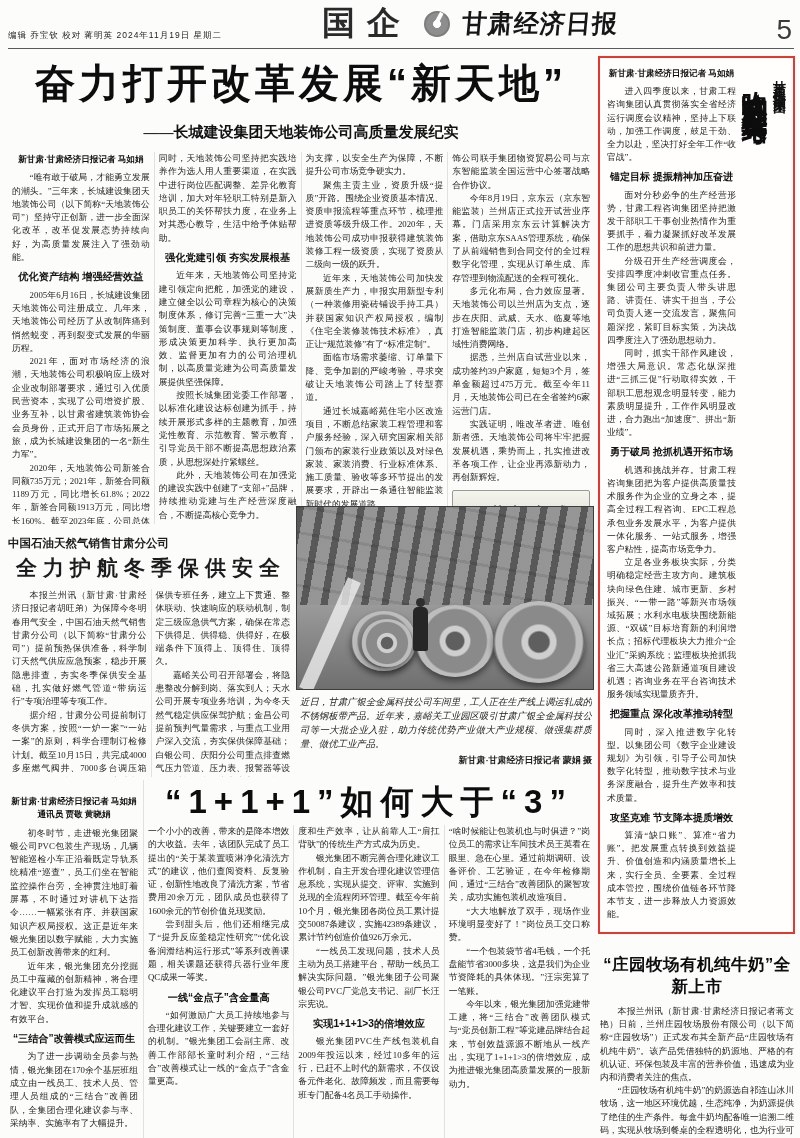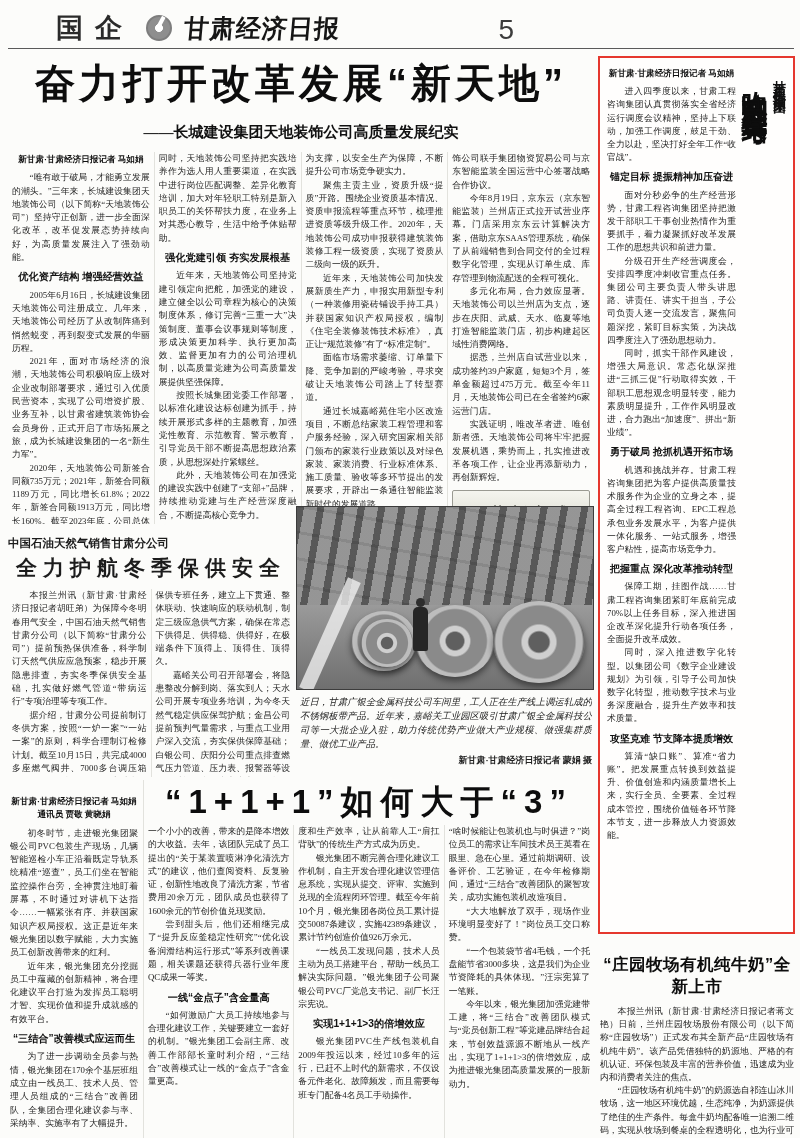--- a/index.html
+++ b/index.html
@@ -9,21 +9,21 @@
     width:800px; height:1138px; overflow:hidden; position:relative;
     background:var(--paper_bg,#fcfcfa); color:var(--ink,#1c1c1c);
     font-family:"Liberation Serif", serif;
   }
   .page { position:relative; width:800px; height:1138px; }
 
   
   .topbar { position:absolute; left:8px; right:6px; top:10px; height:36px; display:flex; align-items:flex-end; }
   .edition { flex:1; font-size:8.5px; color:#222; letter-spacing:1px; padding-bottom:4px; font-family:"Liberation Sans",sans-serif; }
   .mast { display:flex; align-items:center; gap:12px; margin-right:56px; }
-  .seclabel { font-size:27px; font-weight:700; letter-spacing:12px; color:#2a2a2a;margin-left:48px; }
+  .seclabel { font-size:33px; font-weight:700; letter-spacing:12px; color:#2a2a2a;margin-left:48px; }
   .logo { width:26px; height:26px; border-radius:50%; border:2px solid #7d7d7d; position:relative; background:radial-gradient(circle at 50% 50%, #fff 0 24%, #8e8e8e 26% 100%); flex:none; }
   .logo::after { content:""; position:absolute; left:11px; top:-1px; width:4px; height:12px; background:#fff; transform:rotate(28deg); }
   .mastname { font-size:25px; font-weight:900; transform:skewX(-5deg); letter-spacing:1px; color:#161616; }
   .pagenum { width:120px; text-align:right; font-size:28px; color:#3c3c3c; font-family:"Liberation Sans",sans-serif; padding-right:2px; }
   .rule { position:absolute; left:8px; right:6px; top:48px; border-top:1.5px solid #5a5a5a; }
 
   
   .cols { display:flex; }
   .col { flex:1; min-width:0; padding:0 4px; font-size:8.8px; line-height:13.3px; text-align:justify; color:#242424; overflow:hidden; }
   .col + .col { border-left:1px solid #e2e2dd; }
@@ -91,20 +91,21 @@
   .art-milk { position:absolute; left:600px; top:948px; width:194px; height:190px; overflow:hidden; }
   .art-milk h3 { margin:6px 0 7px; text-align:center; font-size:16.5px; font-weight:900; letter-spacing:0.5px; color:#0d0d0d; font-family:"Liberation Sans",sans-serif; }
   .milk-body { font-size:8.8px; line-height:13.2px; text-align:justify; color:#242424; }
 </style>
 </head>
 <body>
 
 <div class="page">
 
   <header class="topbar">
+    <div class="edition">编辑 乔宝钦 校对 蒋明英 2024年11月19日 星期二</div>
     <div class="mast">
       <span class="seclabel">国企</span>
       <span class="logo"></span>
       <span class="mastname">甘肃经济日报</span>
     </div>
     <div class="pagenum">5</div>
   </header>
   <div class="rule"></div>
 
   <section class="art-main">
@@ -182,22 +183,22 @@
   <aside class="sidebar">
     <div class="sb-content">
         <p class="blk-by">新甘肃·甘肃经济日报记者 马如娟</p>
         <p class="blk-p">进入四季度以来，甘肃工程咨询集团认真贯彻落实全省经济运行调度会议精神，坚持上下联动，加强工作调度，鼓足干劲、全力以赴，坚决打好全年工作“收官战”。</p>
         <p class="blk-h">锚定目标 提振精神加压奋进</p>
         <p class="blk-p">面对分秒必争的生产经营形势，甘肃工程咨询集团坚持把激发干部职工干事创业热情作为重要抓手，着力凝聚抓好改革发展工作的思想共识和前进力量。</p>
         <p class="blk-p">分级召开生产经营调度会，安排四季度冲刺收官重点任务。集团公司主要负责人带头讲思路、讲责任、讲实干担当，子公司负责人逐一交流发言，聚焦问题深挖，紧盯目标实策，为决战四季度注入了强劲思想动力。</p>
         <p class="blk-p">同时，抓实干部作风建设，增强大局意识。常态化纵深推进“三抓三促”行动取得实效，干部职工思想观念明显转变，能力素质明显提升，工作作风明显改进，合力跑出“加速度”、拼出“新业绩”。</p>
         <p class="blk-h">勇于破局 抢抓机遇开拓市场</p>
         <p class="blk-p">机遇和挑战并存。甘肃工程咨询集团把为客户提供高质量技术服务作为企业的立身之本，提高全过程工程咨询、EPC工程总承包业务发展水平，为客户提供一体化服务、一站式服务，增强客户粘性，提高市场竞争力。</p>
+        <p class="blk-p">立足各业务板块实际，分类明确稳定经营主攻方向。建筑板块向绿色住建、城市更新、乡村振兴、“一带一路”等新兴市场领域拓展；水利水电板块围绕新能源、“双碳”目标培育新的利润增长点；招标代理板块大力推介“企业汇”采购系统；监理板块抢抓我省三大高速公路新通道项目建设机遇；咨询业务在平台咨询技术服务领域实现量质齐升。</p>
         <p class="blk-h">把握重点 深化改革推动转型</p>
-        <p class="blk-p">保障工期，挂图作战……甘肃工程咨询集团紧盯年底前完成70%以上任务目标，深入推进国企改革深化提升行动各项任务，全面提升改革成效。</p>
         <p class="blk-p">同时，深入推进数字化转型。以集团公司《数字企业建设规划》为引领，引导子公司加快数字化转型，推动数字技术与业务深度融合，提升生产效率和技术质量。</p>
         <p class="blk-h">攻坚克难 节支降本提质增效</p>
         <p class="blk-p">算清“缺口账”、算准“省力账”。把发展重点转换到效益提升、价值创造和内涵质量增长上来，实行全员、全要素、全过程成本管控，围绕价值链各环节降本节支，进一步释放人力资源效能。</p>
       </div>
     <div class="sb-title">
       <div class="v-kicker">甘肃工程咨询集团：</div>
       <div class="v-head">吹响冲刺四季度『集结号』</div>
     </div>
   </aside>
 

